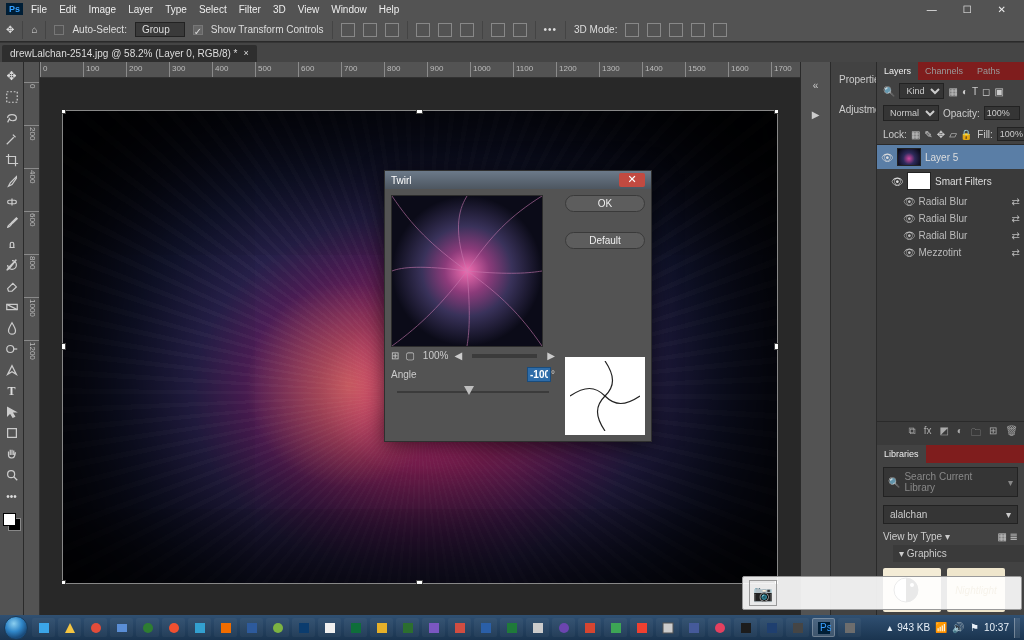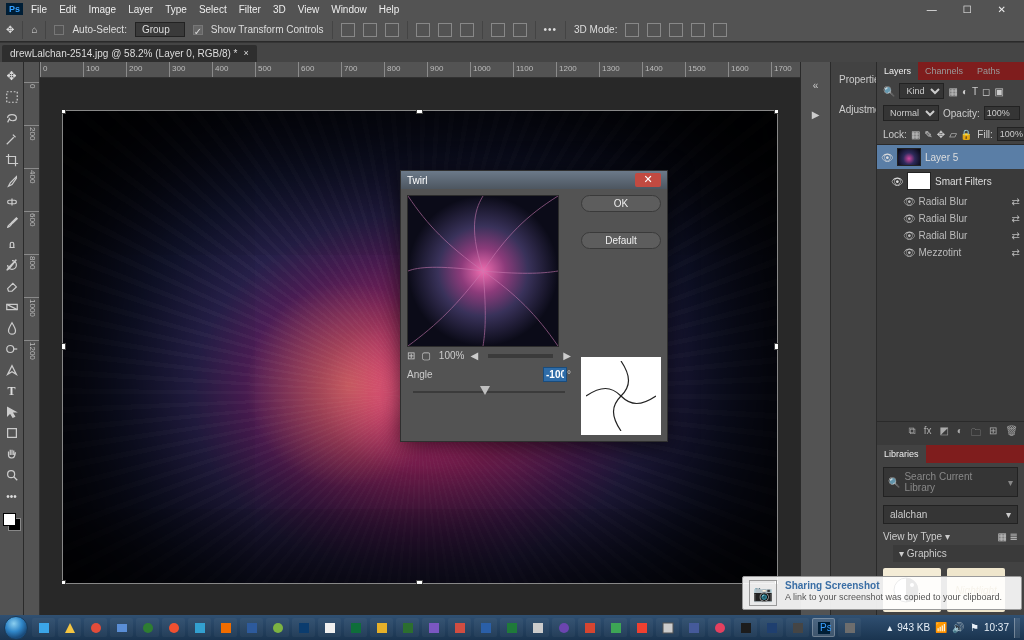--- a/index.html
+++ b/index.html
@@ -66,21 +66,21 @@
 .lib-panel { flex: 1; display: flex; flex-direction: column; }
 .lib-panel .search { background: #353535; border: 1px solid #222; margin: 4px 6px; padding: 3px 4px; color: #888; display: flex; align-items: center; gap: 4px; }
 .lib-panel .dd { background: #353535; border: 1px solid #222; margin: 4px 6px; padding: 3px 6px; color: #ccc; display: flex; justify-content: space-between; }
 .lib-panel .secthdr { background: #3a3a3a; padding: 3px 6px; color: #ccc; display:flex; justify-content: space-between; margin-left: 16px; }
 .lib-grid { display: flex; gap: 6px; padding: 6px; flex-wrap: wrap; }
 .lib-grid .card { width: 58px; height: 44px; background: #efe6cc; border-radius: 2px; display: flex; align-items: center; justify-content: center; font-family: Georgia, serif; font-style: italic; color: #a6802b; font-size: 9px; }
 .lib-grid .card2 { background: #ddd; width: 58px; height: 30px; border-radius: 2px; }
 
 .statusbar{ height: 16px; background: #424242; display: flex; align-items: center; padding: 0 6px; font-size: 9px; color: #bbb; gap: 16px; }
 
-.dialog { position: absolute; left: 400px; top: 170px; width: 268px; background: #535353; border: 1px solid #2f2f2f; box-shadow: 0 4px 22px rgba(0,0,0,0.7); }
+.dialog { position: absolute; left: 384px; top: 170px; width: 268px; background: #535353; border: 1px solid #2f2f2f; box-shadow: 0 4px 22px rgba(0,0,0,0.7); }
 .dlg-title { background: linear-gradient(#6c7a8a,#4d5660); height: 18px; display: flex; align-items: center; padding: 0 6px; color: #fff; font-size: 10px; justify-content: space-between; }
 .dlg-title .close { background: #c24a41; width: 26px; height: 14px; color: #fff; text-align: center; line-height: 13px; border-radius: 2px; font-size: 11px; }
 .dlg-body { display: flex; padding: 6px; gap: 10px; }
 .dlg-left { flex: 1; }
 .preview { width: 152px; height: 152px; background: #000; border: 1px solid #2c2c2c; position: relative; overflow: hidden; }
 .preview svg { width: 100%; height: 100%; }
 .pv-ctrl { display: flex; align-items: center; gap: 6px; padding-top: 3px; color: #ccc; font-size: 9px; }
 .pv-ctrl .zoomv { margin-left: 2px; }
 .angle-row { display: flex; align-items: center; padding: 6px 0 2px; font-size: 10px; }
 .angle-row input { width: 24px; background: #2e6ca8; border: 1px solid #1a4c7c; color: #fff; text-align: left; padding: 1px 2px; font-weight: bold; }
@@ -506,24 +506,20 @@
           <path d="M35 35 C 25 45, 25 55, 35 70"></path>
         </g>
           </svg>
       </div>
     </div>
   </div>
 </div>
 
 <div class="notif-tip">
   <div class="icn">📷</div>
-  <div class="txt">
-    <b>Sharing Screenshot</b>
-    <span>A link to your screenshot was copied to your clipboard.</span>
-  </div>
 </div>
 
 <div class="taskbar">
   <div class="start"></div>
   <div class="icons">
     <div class="tb">
         <svg>
           <rect x="2" y="2" width="10" height="10" fill="#3ba5e8"></rect>
         </svg>
       </div>

